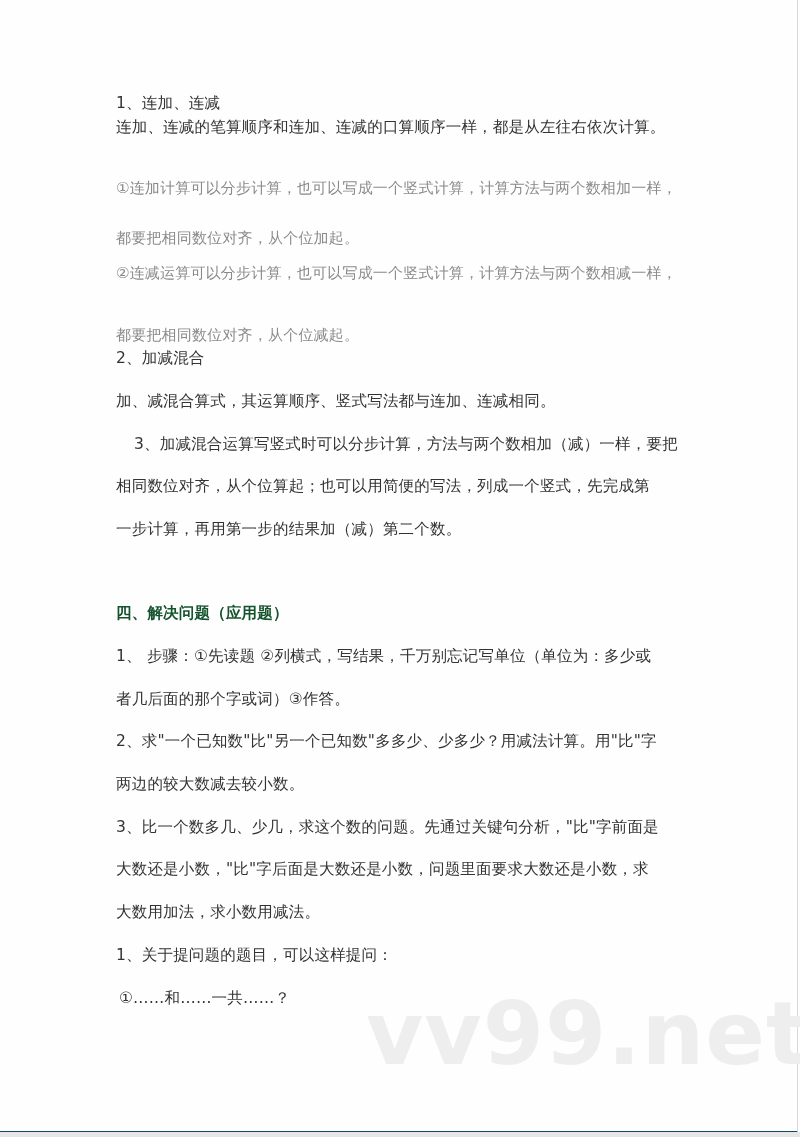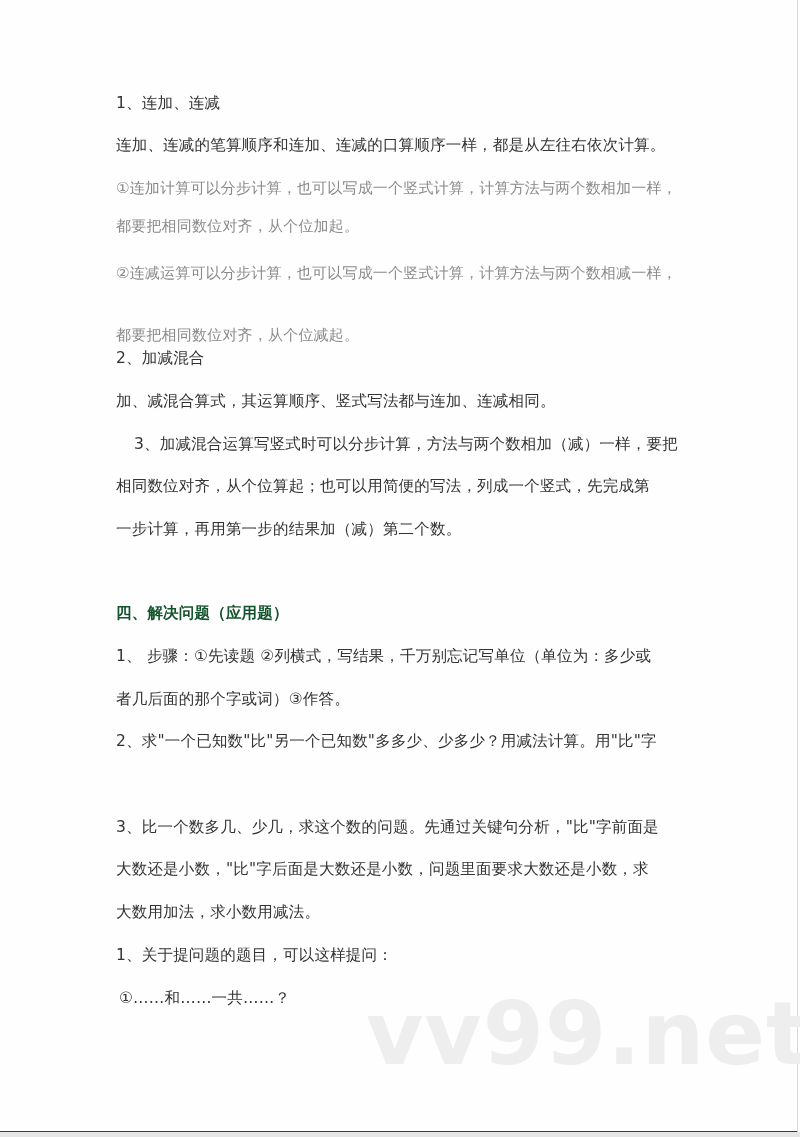--- a/index.html
+++ b/index.html
@@ -65,39 +65,40 @@
       white-space: nowrap;
       user-select: none;
     }
   </style>
 </head>
 <body>
 
 <div class="page">
 
   <div class="line" style="top:93px;">1、连加、连减</div>
-  <div class="line" style="top:135px;text-align:right;">连加、连减的笔算顺序和连加、连减的口算顺序一样，都是从左往右依次计算。</div>
+  <div class="line" style="top:117px;text-align:right;">连加、连减的笔算顺序和连加、连减的口算顺序一样，都是从左往右依次计算。</div>
   <div class="line light" style="top:178px;">①连加计算可以分步计算，也可以写成一个竖式计算，计算方法与两个数相加一样，</div>
-  <div class="line light" style="top:216px;">都要把相同数位对齐，从个位加起。</div>
+  <div class="line light" style="top:228px;">都要把相同数位对齐，从个位加起。</div>
   <div class="line light" style="top:263px;text-align:right;">②连减运算可以分步计算，也可以写成一个竖式计算，计算方法与两个数相减一样，</div>
   <div class="line light" style="top:298px;margin-top:27px;">都要把相同数位对齐，从个位减起。</div>
 
   <div class="line" style="top:348px;">2、加减混合</div>
   <div class="line" style="top:391px;">加、减混合算式，其运算顺序、竖式写法都与连加、连减相同。</div>
 
   <div class="line" style="top:434px;margin-left:18px;">3、加减混合运算写竖式时可以分步计算，方法与两个数相加（减）一样，要把</div>
   <div class="line" style="top:476px;">相同数位对齐，从个位算起；也可以用简便的写法，列成一个竖式，先完成第</div>
   <div class="line" style="top:519px;">一步计算，再用第一步的结果加（减）第二个数。</div>
 
   <div class="line bold" style="top:603px;">四、解决问题（应用题）</div>
 
   <div class="line" style="top:646px;">1、 步骤：①先读题 ②列横式，写结果，千万别忘记写单位（单位为：多少或</div>
   <div class="line" style="top:689px;">者几后面的那个字或词）③作答。</div>
 
   <div class="line" style="top:731px;">2、求"一个已知数"比"另一个已知数"多多少、少多少？用减法计算。用"比"字</div>
+  <div class="line" style="top:774px;">两边的较大数减去较小数。</div>
 
   <div class="line" style="top:817px;">3、比一个数多几、少几，求这个数的问题。先通过关键句分析，"比"字前面是</div>
   <div class="line" style="top:859px;">大数还是小数，"比"字后面是大数还是小数，问题里面要求大数还是小数，求</div>
   <div class="line" style="top:902px;">大数用加法，求小数用减法。</div>
 
   <div class="line" style="top:945px;">1、关于提问题的题目，可以这样提问：</div>
   <div class="line indent" style="top:988px;">①……和……一共……？</div>
 
   <div class="watermark">vv99.net</div>
 </div>

